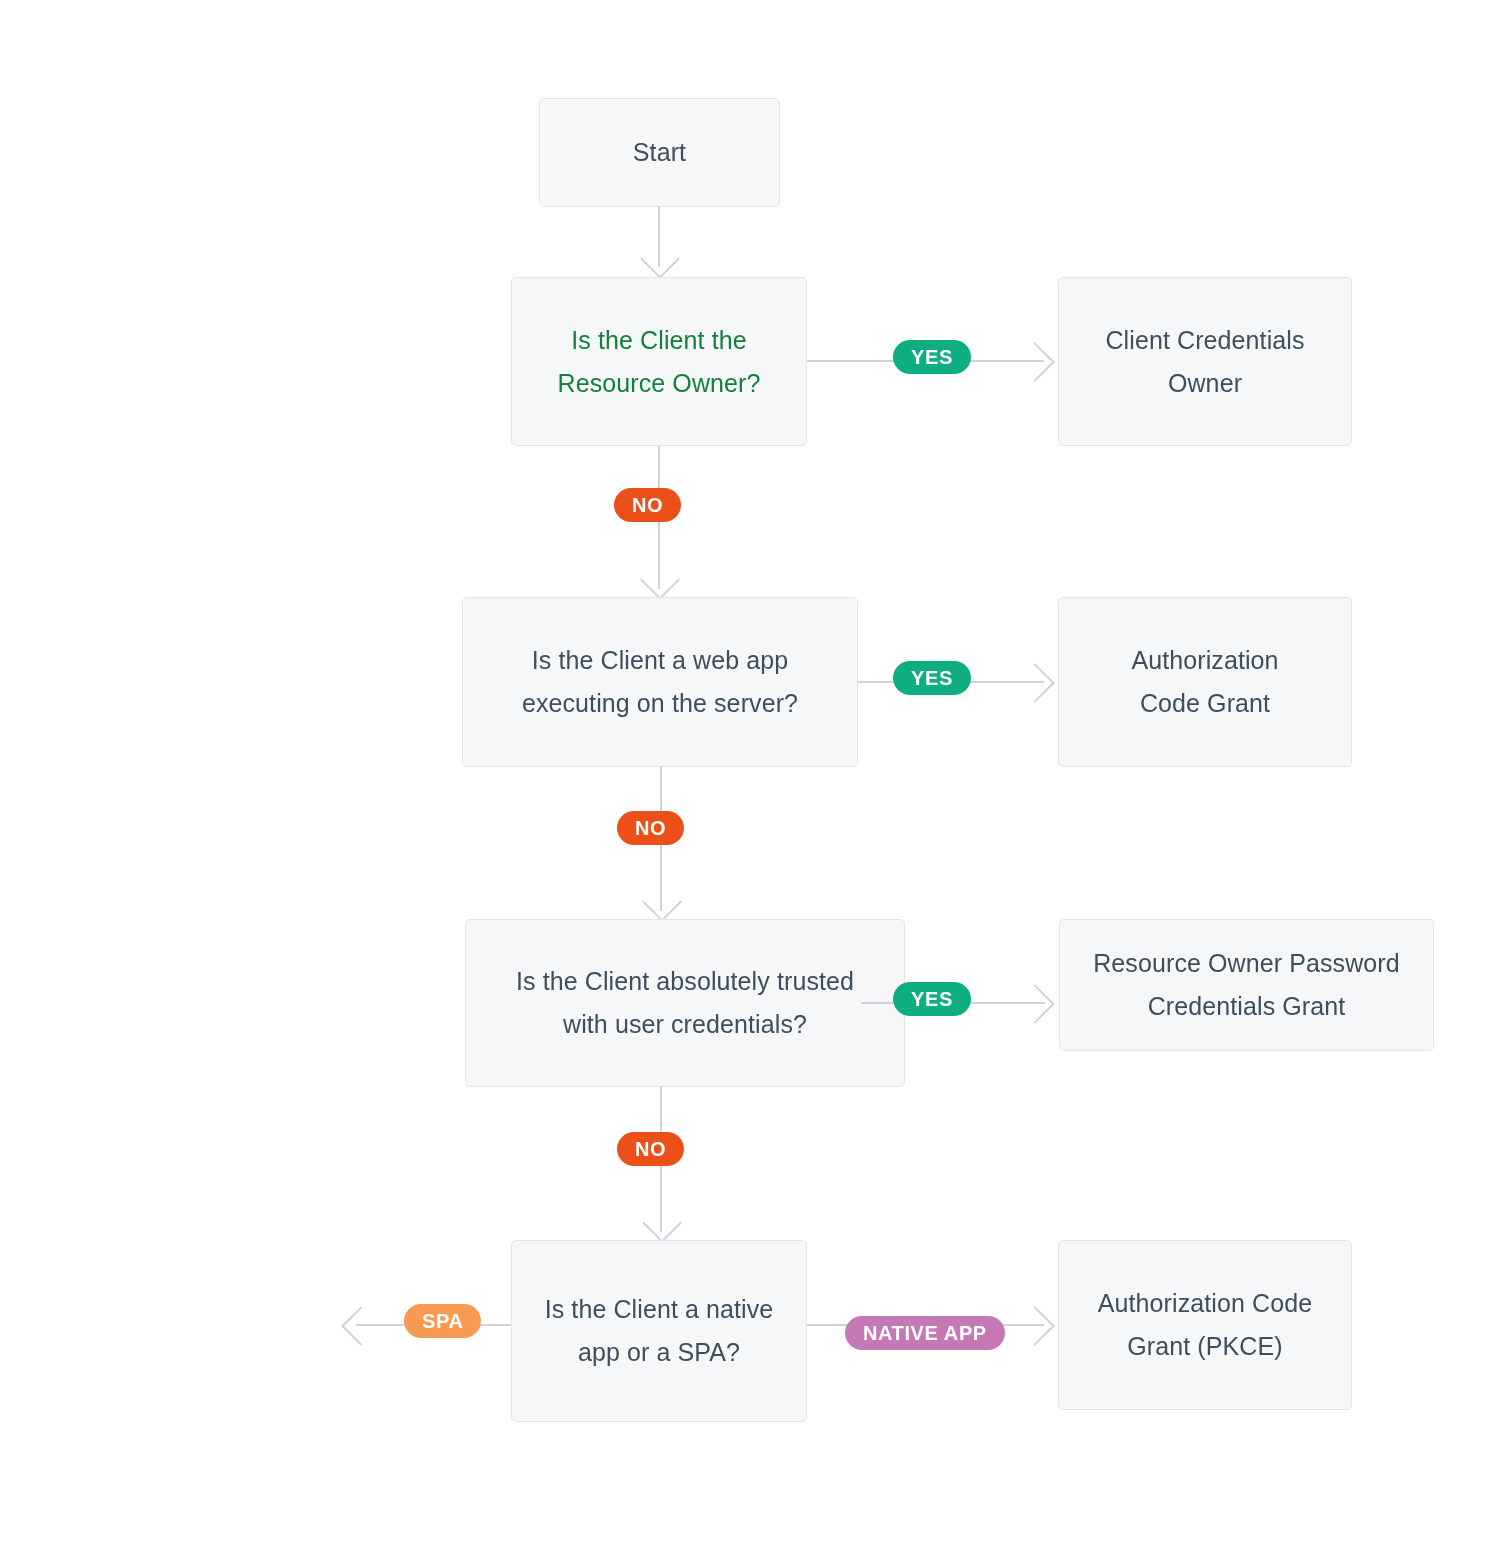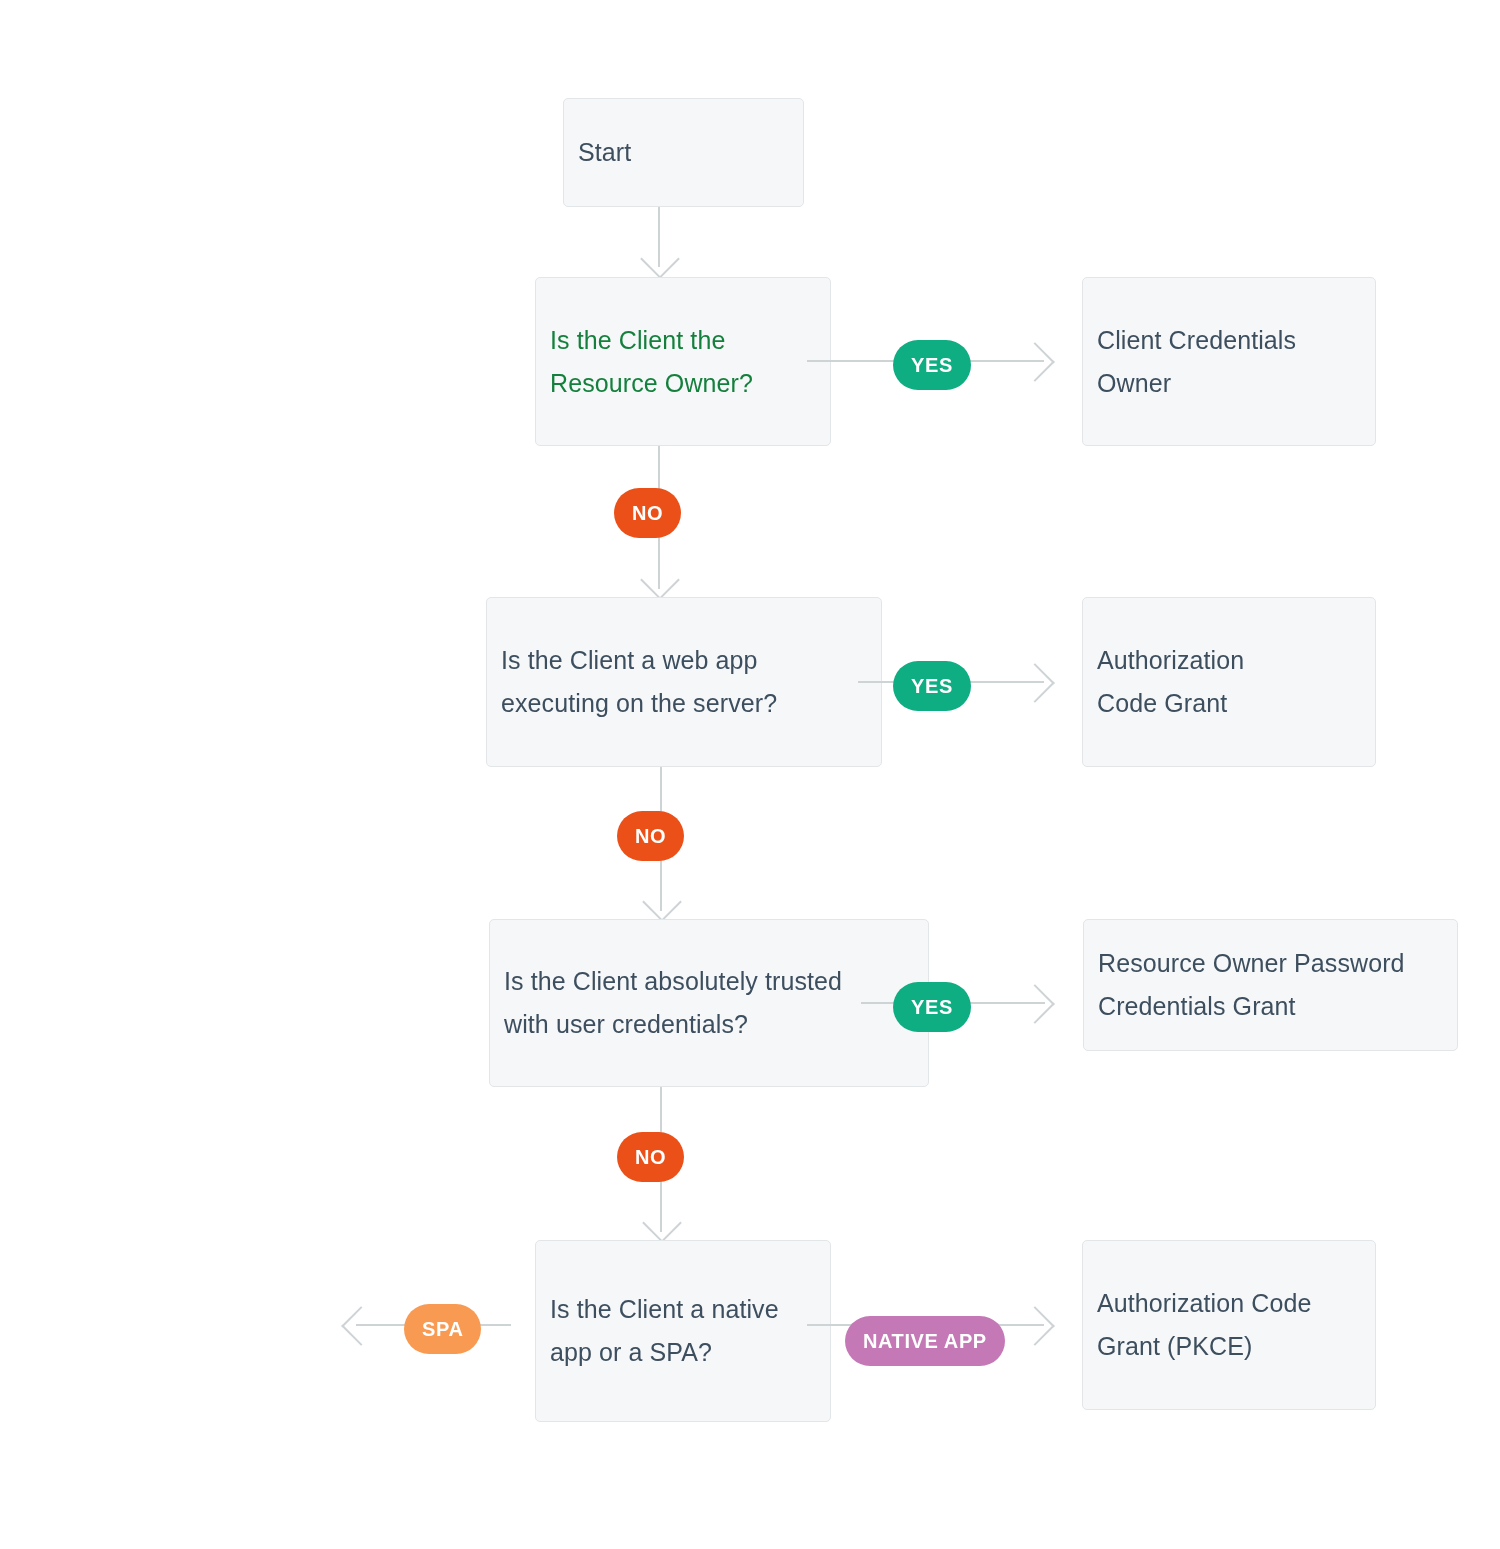--- a/index.html
+++ b/index.html
@@ -22,27 +22,26 @@
   
   .node {
     position: absolute;
     box-sizing: border-box;
     background: #f5f7f8;
     border: 1px solid #e2e6e8;
     border-radius: 5px;
     display: flex;
     align-items: center;
     justify-content: center;
-    text-align: left;
+    text-align: center;
     color: #3d4e5e;
     font-size: 25px;
     line-height: 1.72;
     letter-spacing: 0.1px;
     padding: 6px 14px;
-    margin-left: 24px;
   }
   .node .node-text {
     display: block;
     width: 100%;
   }
   
   .conn {
     position: absolute;
     background: #ced3d6;
   }
@@ -79,21 +78,21 @@
     position: absolute;
     box-sizing: border-box;
     display: flex;
     align-items: center;
     justify-content: center;
     border-radius: 999px;
     color: #ffffff;
     font-size: 20px;
     font-weight: bold;
     letter-spacing: 0.6px;
-    height: 50px;
+    height: 34px;
     white-space: nowrap;
     padding: 0 18px;
   }
 </style>
 </head>
 <body>
 
 <div id="canvas" style="background: rgb(255, 255, 255);">
 
   <div class="node" style="left: 539px; top: 98px; width: 241px; height: 109px; background: rgb(245, 247, 248); border-color: rgb(226, 230, 232); color: rgb(61, 78, 94);">

